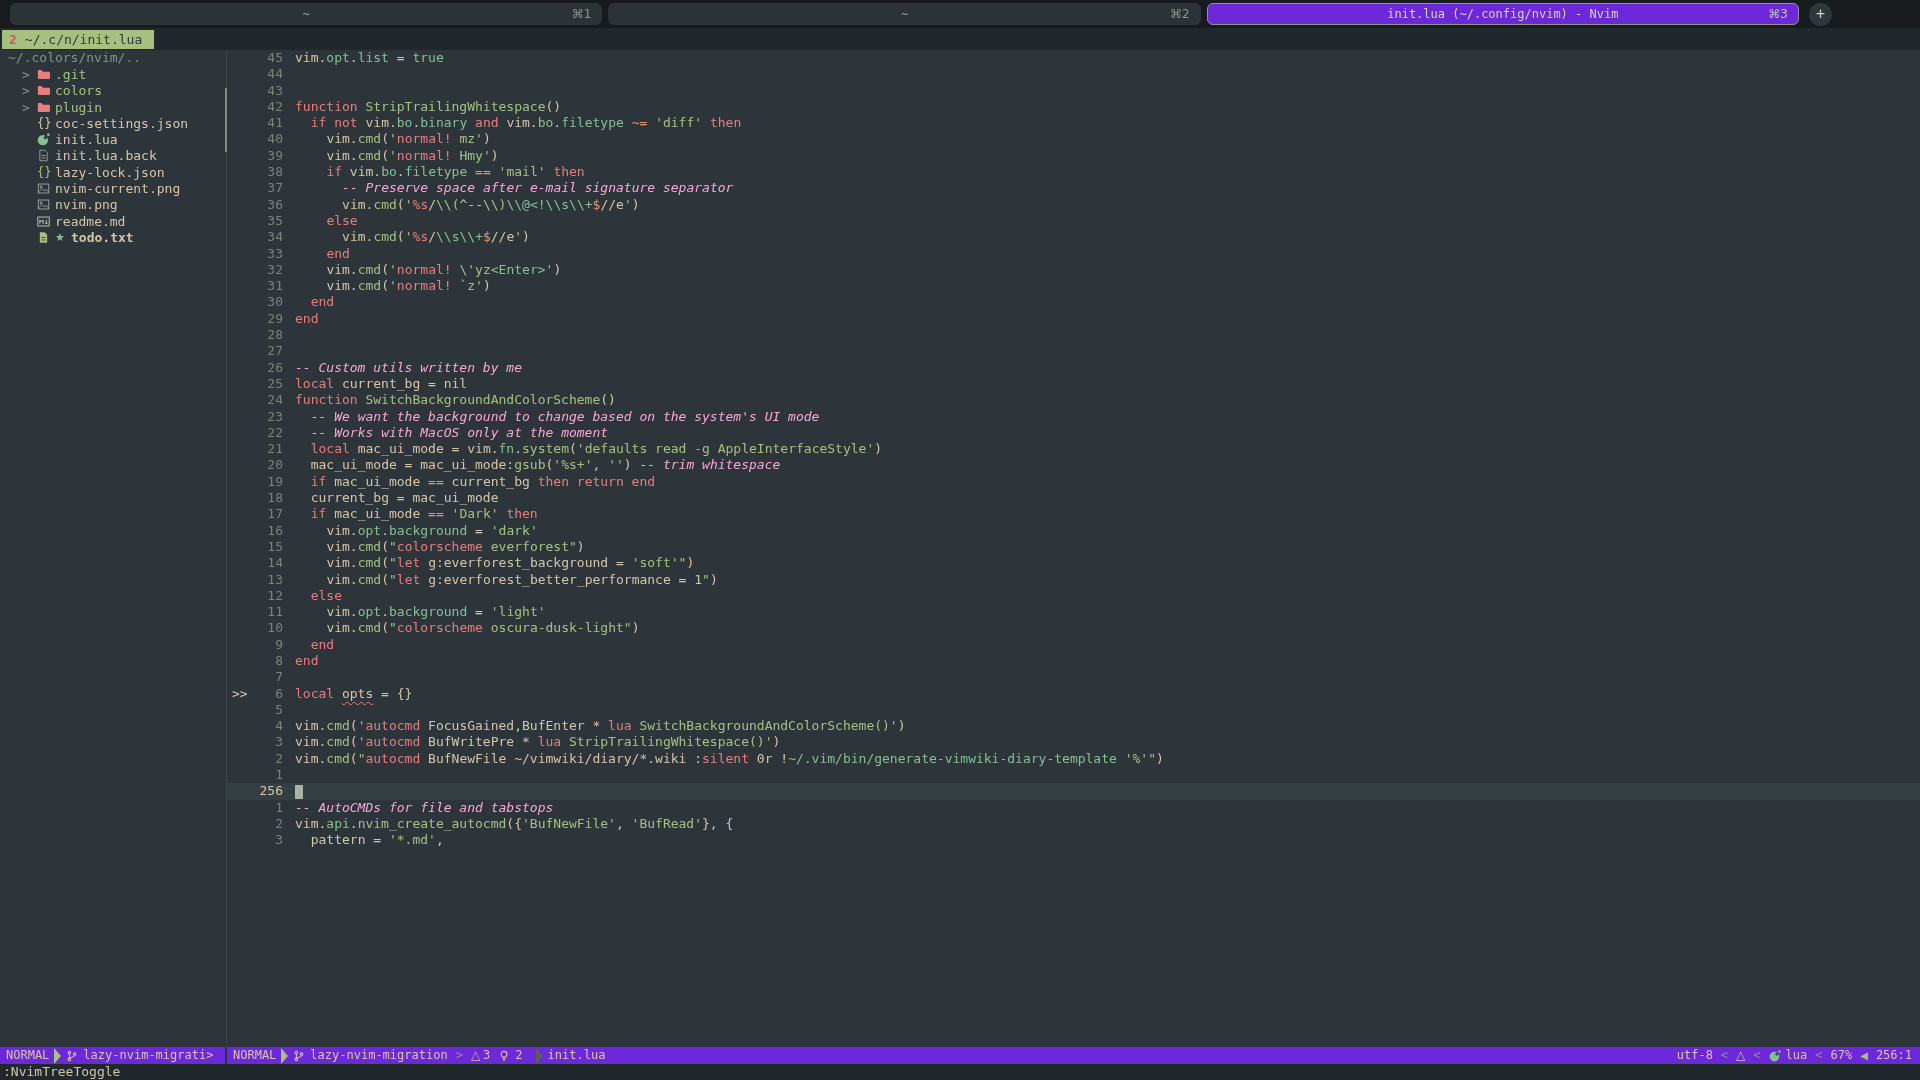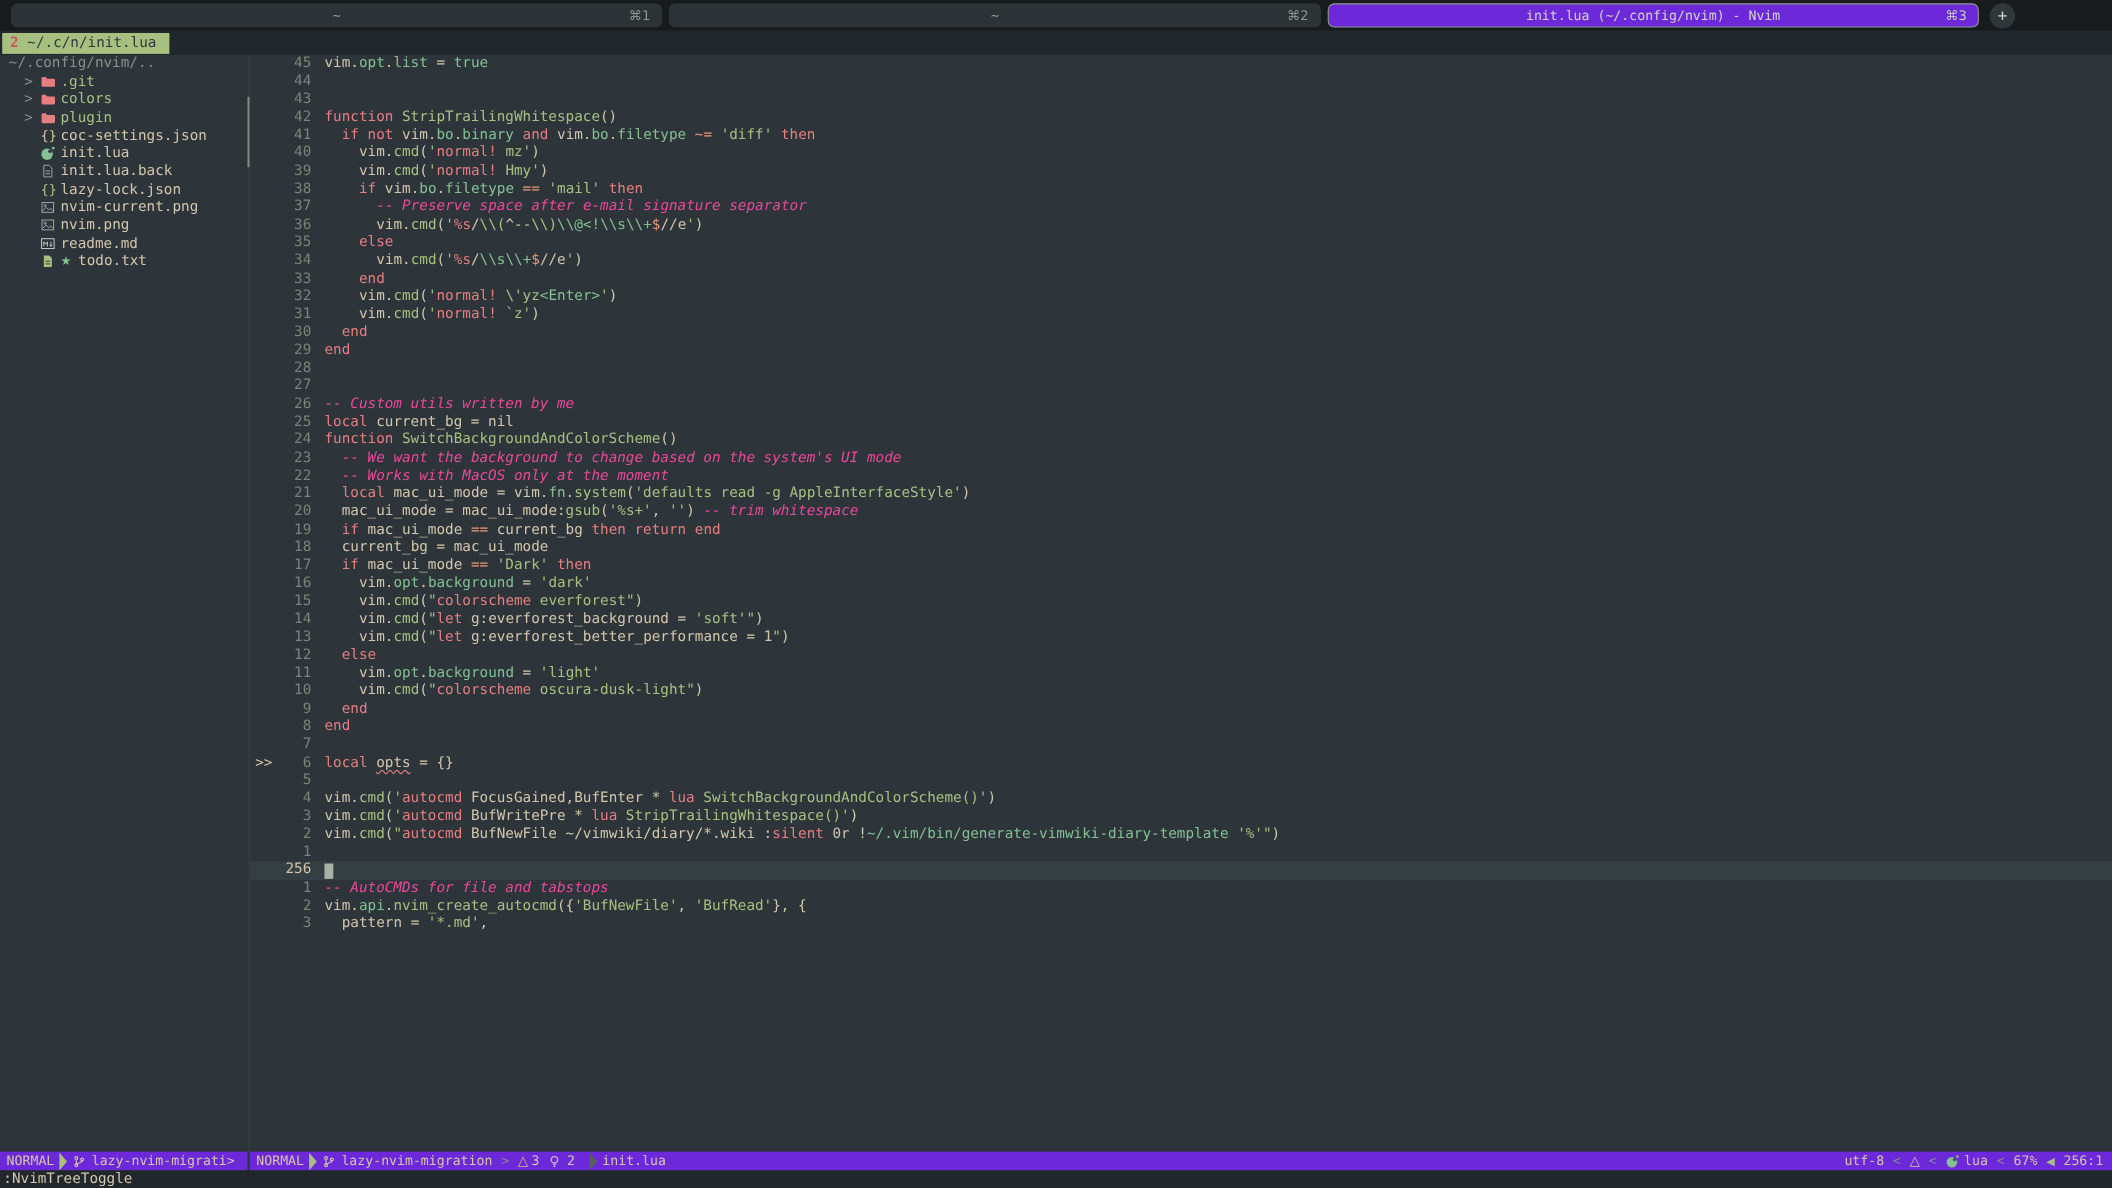--- a/index.html
+++ b/index.html
@@ -46,21 +46,21 @@
   .crow.cl .lnum{color:#d3c6aa;}
   .gpad{width:12px;}
   .guide{width:15.7px;border-left:1px solid #3f4a50;box-sizing:border-box;}
   .cursor{width:8px;height:14px;background:#a9b2a5;align-self:center;}
   .sg-f{color:#d3c6aa;}
   .sg-k{color:#e67e80;}
   .sg-o{color:#e69875;}
   .sg-g{color:#a7c080;}
   .sg-s{color:#a7c080;}
   .sg-a{color:#83c092;}
-  .sg-c{color:#ec4899;font-style:italic;}
+  .sg-c{color:#f9a8d4;font-style:italic;}
   .sg-u{color:#d3c6aa;text-decoration:underline wavy #e67e80 1px;text-underline-offset:3px;}
 
   
   .statusline{position:absolute;top:1047px;left:0;width:1920px;height:17px;background:#6d28d9;
               display:flex;font-size:12px;color:#d3c6aa;line-height:17px;align-items:center;}
   .sl-tree{width:225px;display:flex;align-items:center;overflow:hidden;flex-shrink:0;}
   .sl-gap{width:2px;height:17px;background:#2d353b;flex-shrink:0;}
   .sl-main{flex:1;display:flex;align-items:center;padding-right:8px;}
   .mode{margin-left:6px;}
   .tri{width:0;height:0;border-top:8.5px solid transparent;border-bottom:8.5px solid transparent;
@@ -108,21 +108,21 @@
 
   <div class="tabline">
     <div class="chip">
       <span class="idx">2</span>
       <span>~/.c/n/init.lua</span>
     </div>
   </div>
 
   <div class="main">
     <div class="tree">
-      <div class="tree-root">~/.config/nvim/..</div>
+      <div class="tree-root">~/.colors/nvim/..</div>
       <div>
           <div class="tree-row"><span class="chev">&gt;</span><span class="ticon" style="color: rgb(230, 126, 128);"><svg viewBox="0 0 16 13">
                 <path d="M1 2.5C1 1.7 1.6 1 2.5 1h3l1.8 2h7.2c.8 0 1.5.7 1.5 1.5v6c0 .8-.7 1.5-1.5 1.5h-12A1.5 1.5 0 0 1 1 10.5z" fill="currentColor"></path>
               </svg></span><span style="color: rgb(167, 192, 128);">.git</span></div>
           <div class="tree-row"><span class="chev">&gt;</span><span class="ticon" style="color: rgb(230, 126, 128);"><svg viewBox="0 0 16 13">
                 <path d="M1 2.5C1 1.7 1.6 1 2.5 1h3l1.8 2h7.2c.8 0 1.5.7 1.5 1.5v6c0 .8-.7 1.5-1.5 1.5h-12A1.5 1.5 0 0 1 1 10.5z" fill="currentColor"></path>
               </svg></span><span style="color: rgb(167, 192, 128);">colors</span></div>
           <div class="tree-row"><span class="chev">&gt;</span><span class="ticon" style="color: rgb(230, 126, 128);"><svg viewBox="0 0 16 13">
                 <path d="M1 2.5C1 1.7 1.6 1 2.5 1h3l1.8 2h7.2c.8 0 1.5.7 1.5 1.5v6c0 .8-.7 1.5-1.5 1.5h-12A1.5 1.5 0 0 1 1 10.5z" fill="currentColor"></path>
               </svg></span><span style="color: rgb(167, 192, 128);">plugin</span></div>
@@ -147,21 +147,21 @@
                 <circle cx="5" cy="5" r="1.2"></circle>
                 <path d="M2 11l4-4 3 3 2-2 3 3"></path>
               </svg></span><span style="color: rgb(211, 198, 170);">nvim.png</span></div>
           <div class="tree-row"><span class="chev"></span><span class="ticon" style="color: rgb(216, 220, 208);"><svg viewBox="0 0 16 14" fill="none" stroke="currentColor">
                 <rect x="1" y="1.5" width="14" height="11"></rect>
                 <path d="M3.5 10V5l2 2.5L7.5 5v5M11.5 5v5M9.8 8.3l1.7 1.7 1.7-1.7"></path>
               </svg></span><span style="color: rgb(211, 198, 170); text-align: right;">readme.md</span></div>
           <div class="tree-row"><span class="chev"></span><span class="ticon" style="color: rgb(167, 192, 128);"><svg viewBox="0 0 14 16">
                 <path d="M2.5 1.5h6l3 3v10h-9z" fill="currentColor"></path>
                 <path d="M4.5 8h5M4.5 11h5" stroke="#2d353b"></path>
-              </svg></span><span class="star">★</span><span style="color: rgb(211, 198, 170);">todo.txt</span></div>
+              </svg></span><span class="star">★</span><span style="color: rgb(211, 198, 170); font-weight: bold;">todo.txt</span></div>
         </div>
       <div class="tree-sep"></div>
       <div class="tree-thumb"></div>
     </div>
     <div class="editor">
         <div class="crow"><span class="sign"></span><span class="lnum">45</span><span class="gpad"></span><span class="sg-f">vim.</span><span class="sg-a">opt</span><span class="sg-f">.</span><span class="sg-a">list</span><span class="sg-f"> = </span><span class="sg-a">true</span></div>
         <div class="crow"><span class="sign"></span><span class="lnum">44</span><span class="gpad"></span></div>
         <div class="crow"><span class="sign"></span><span class="lnum">43</span><span class="gpad"></span></div>
         <div class="crow"><span class="sign"></span><span class="lnum">42</span><span class="gpad"></span><span class="sg-k">function </span><span class="sg-g">StripTrailingWhitespace</span><span class="sg-f">()</span></div>
         <div class="crow"><span class="sign"></span><span class="lnum">41</span><span class="gpad"></span><span class="guide"></span><span class="sg-k">if </span><span class="sg-k">not </span><span class="sg-f">vim.</span><span class="sg-a">bo</span><span class="sg-f">.</span><span class="sg-a">binary</span><span class="sg-f"> </span><span class="sg-k">and</span><span class="sg-f"> vim.</span><span class="sg-a">bo</span><span class="sg-f">.</span><span class="sg-a">filetype</span><span class="sg-f"> </span><span class="sg-o">~=</span><span class="sg-f"> </span><span class="sg-s">'diff'</span><span class="sg-f"> </span><span class="sg-k">then</span></div>

